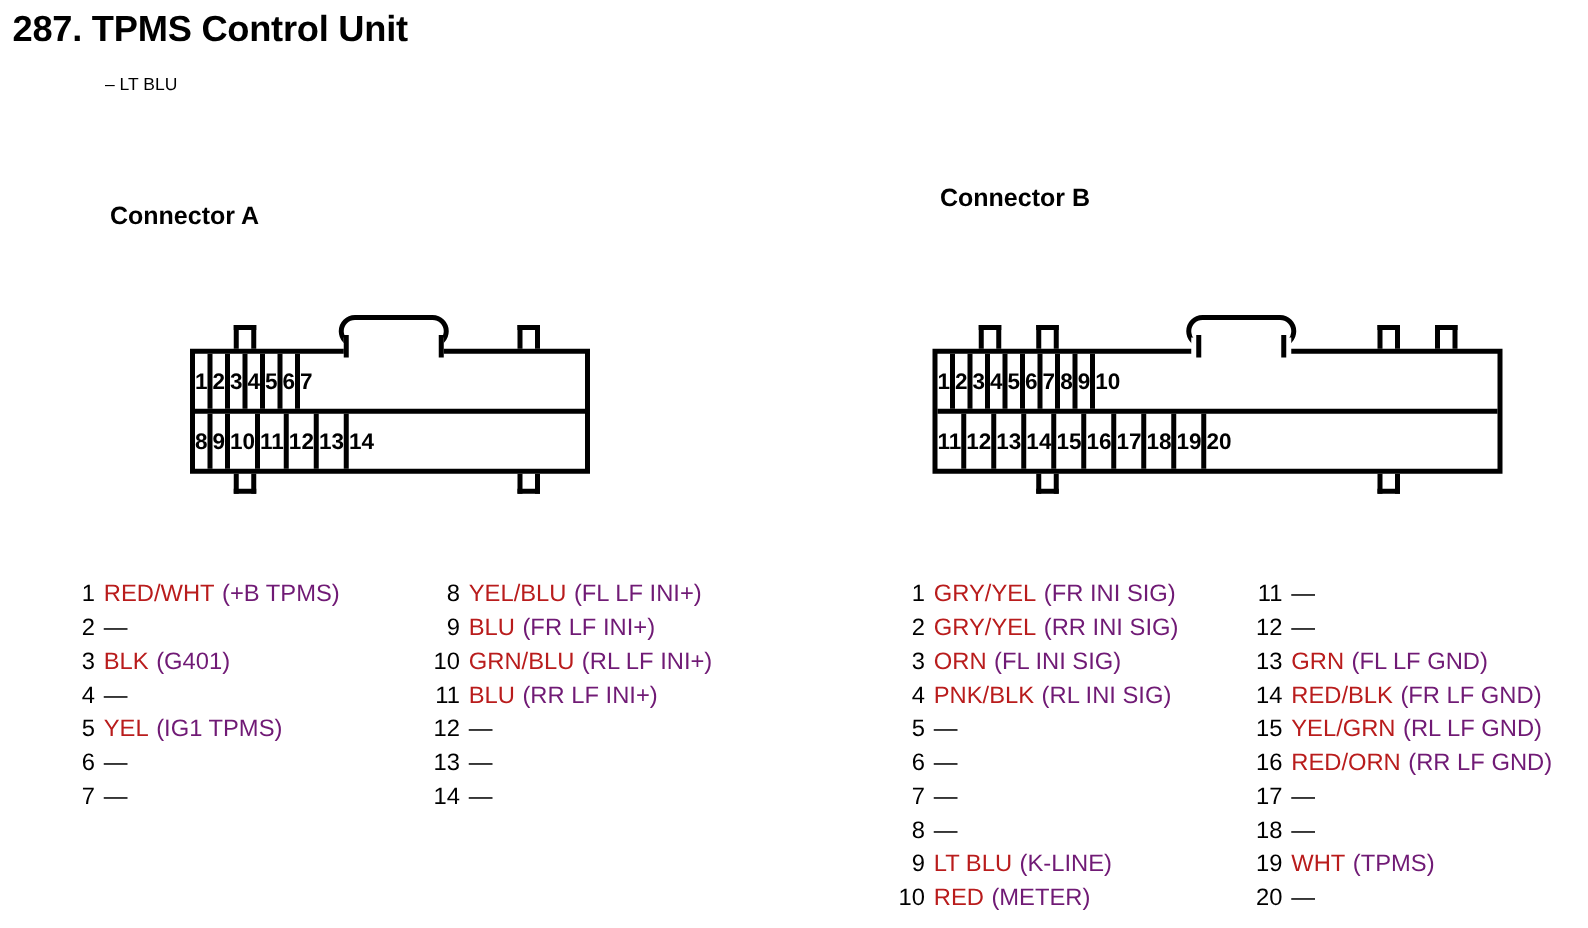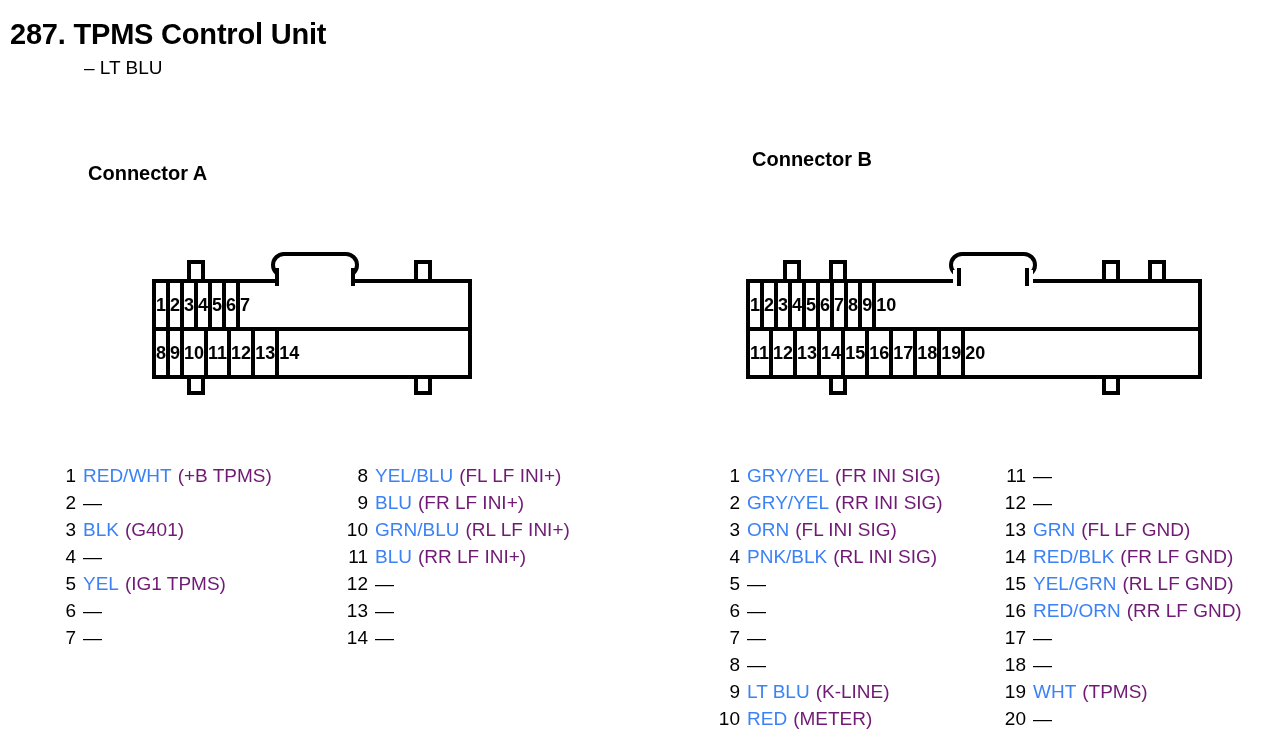--- a/index.html
+++ b/index.html
@@ -13,31 +13,31 @@
     position: relative;
     font-family: "Liberation Sans", sans-serif;
     color: #000000;
     overflow: hidden;
   }
 
   
   #page-title {
     position: absolute;
     left: 10px;
-    top: 18px;
+    top: 8px;
     font-size: 29px;
     font-weight: bold;
     letter-spacing: -0.2px;
     white-space: nowrap;
   }
   #notes {
     position: absolute;
     left: 84px;
     top: 54px;
-    font-size: 19px;
+    font-size: 14px;
     line-height: 27px;
   }
   .note-line { white-space: nowrap; }
 
   
   .conn-title {
     position: absolute;
     font-size: 20px;
     font-weight: bold;
     white-space: nowrap;
@@ -130,21 +130,21 @@
     white-space: nowrap;
     display: flex;
     align-items: baseline;
   }
   .pin-no {
     display: inline-block;
     min-width: 22px;
     text-align: right;
     margin-right: 7px;
   }
-  .pin-wire { color: #3b82f6; }
+  .pin-wire { color: #b91c1c; }
   .pin-sig  { color: #701a75; margin-left: 6px; }
   .pin-dash { color: #000; }
 </style>
 </head>
 <body>
 
 <div id="page-title">287. TPMS Control Unit</div>
 
 <div id="notes">
   <div class="note-line">– LT BLU</div>

